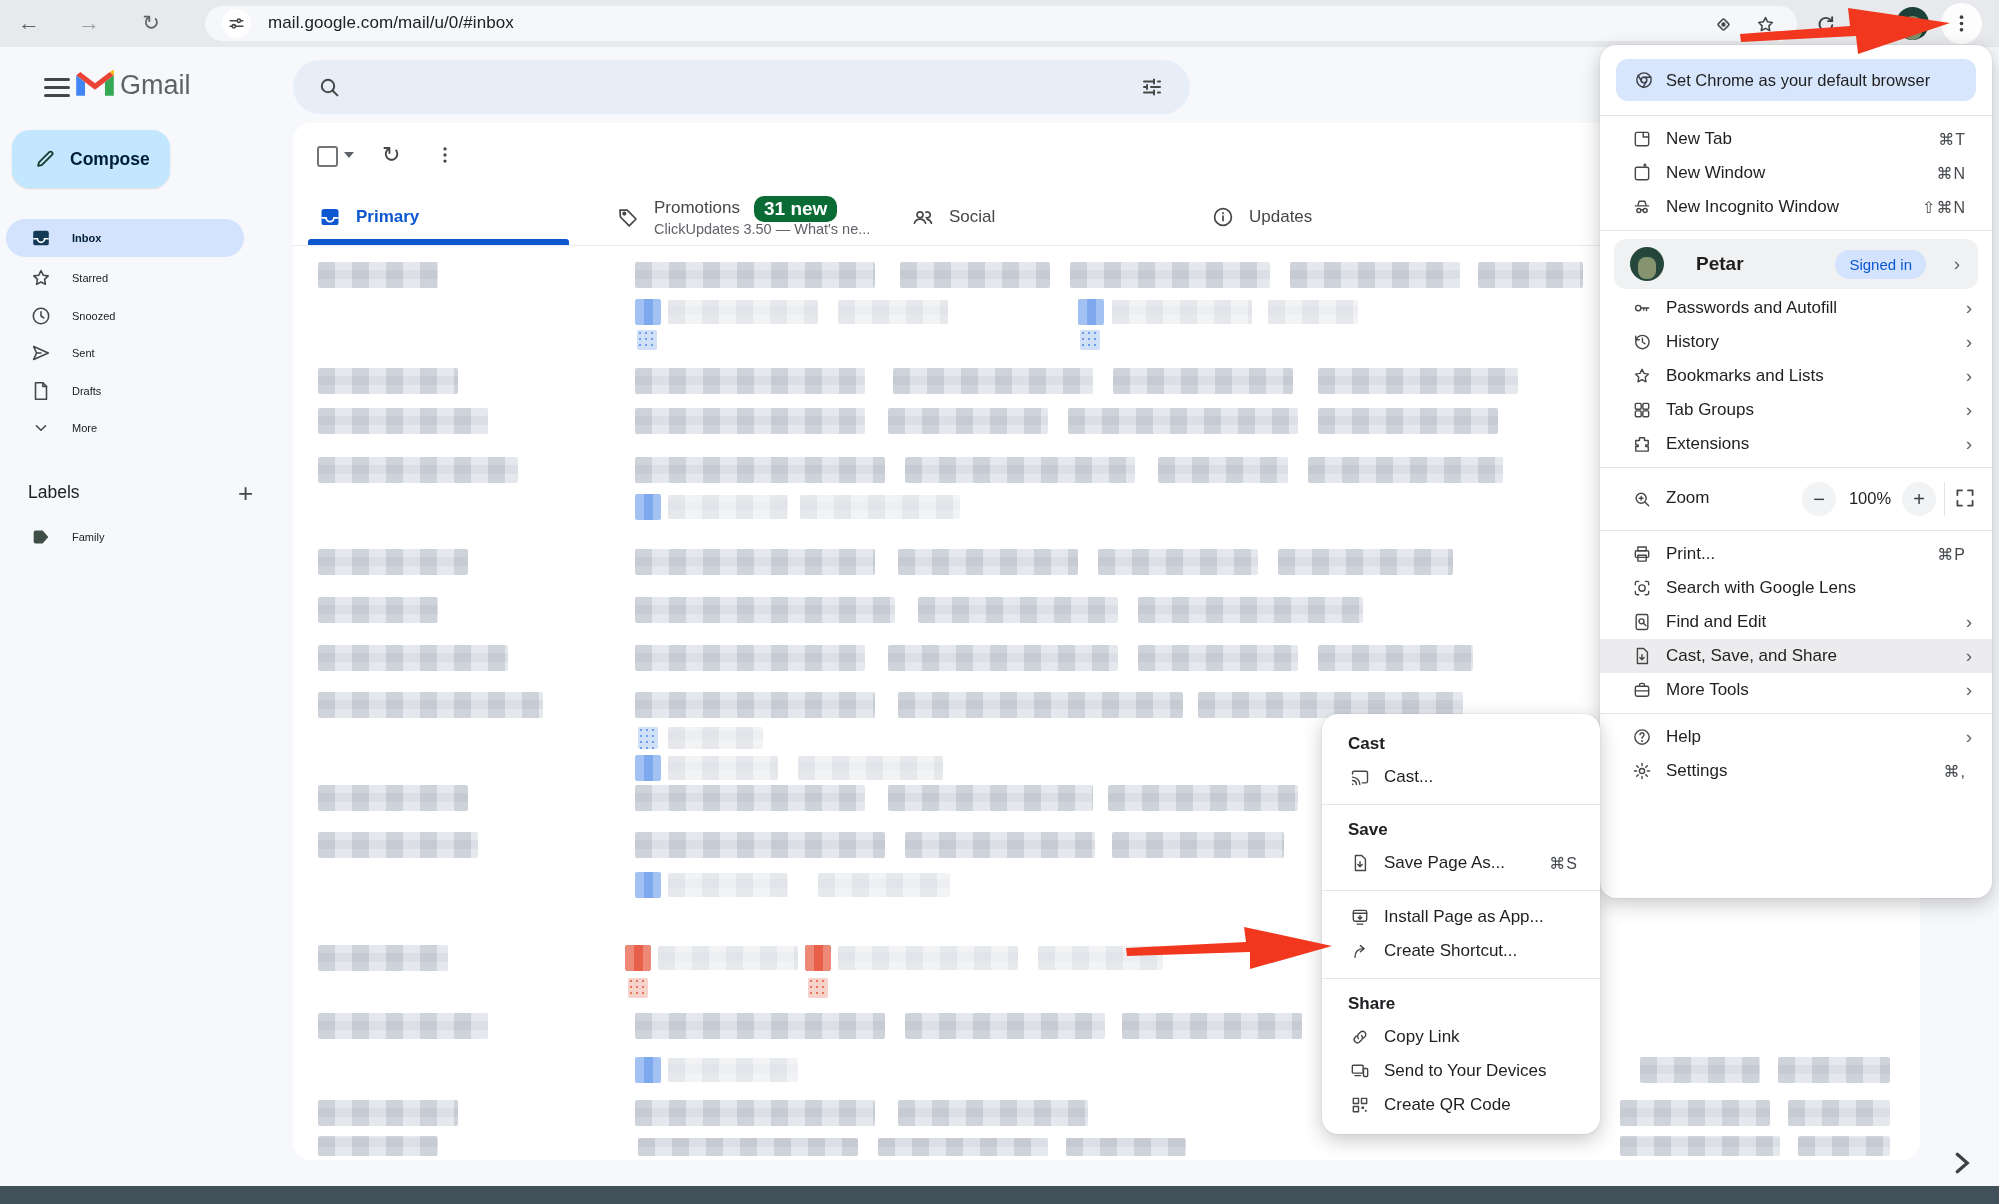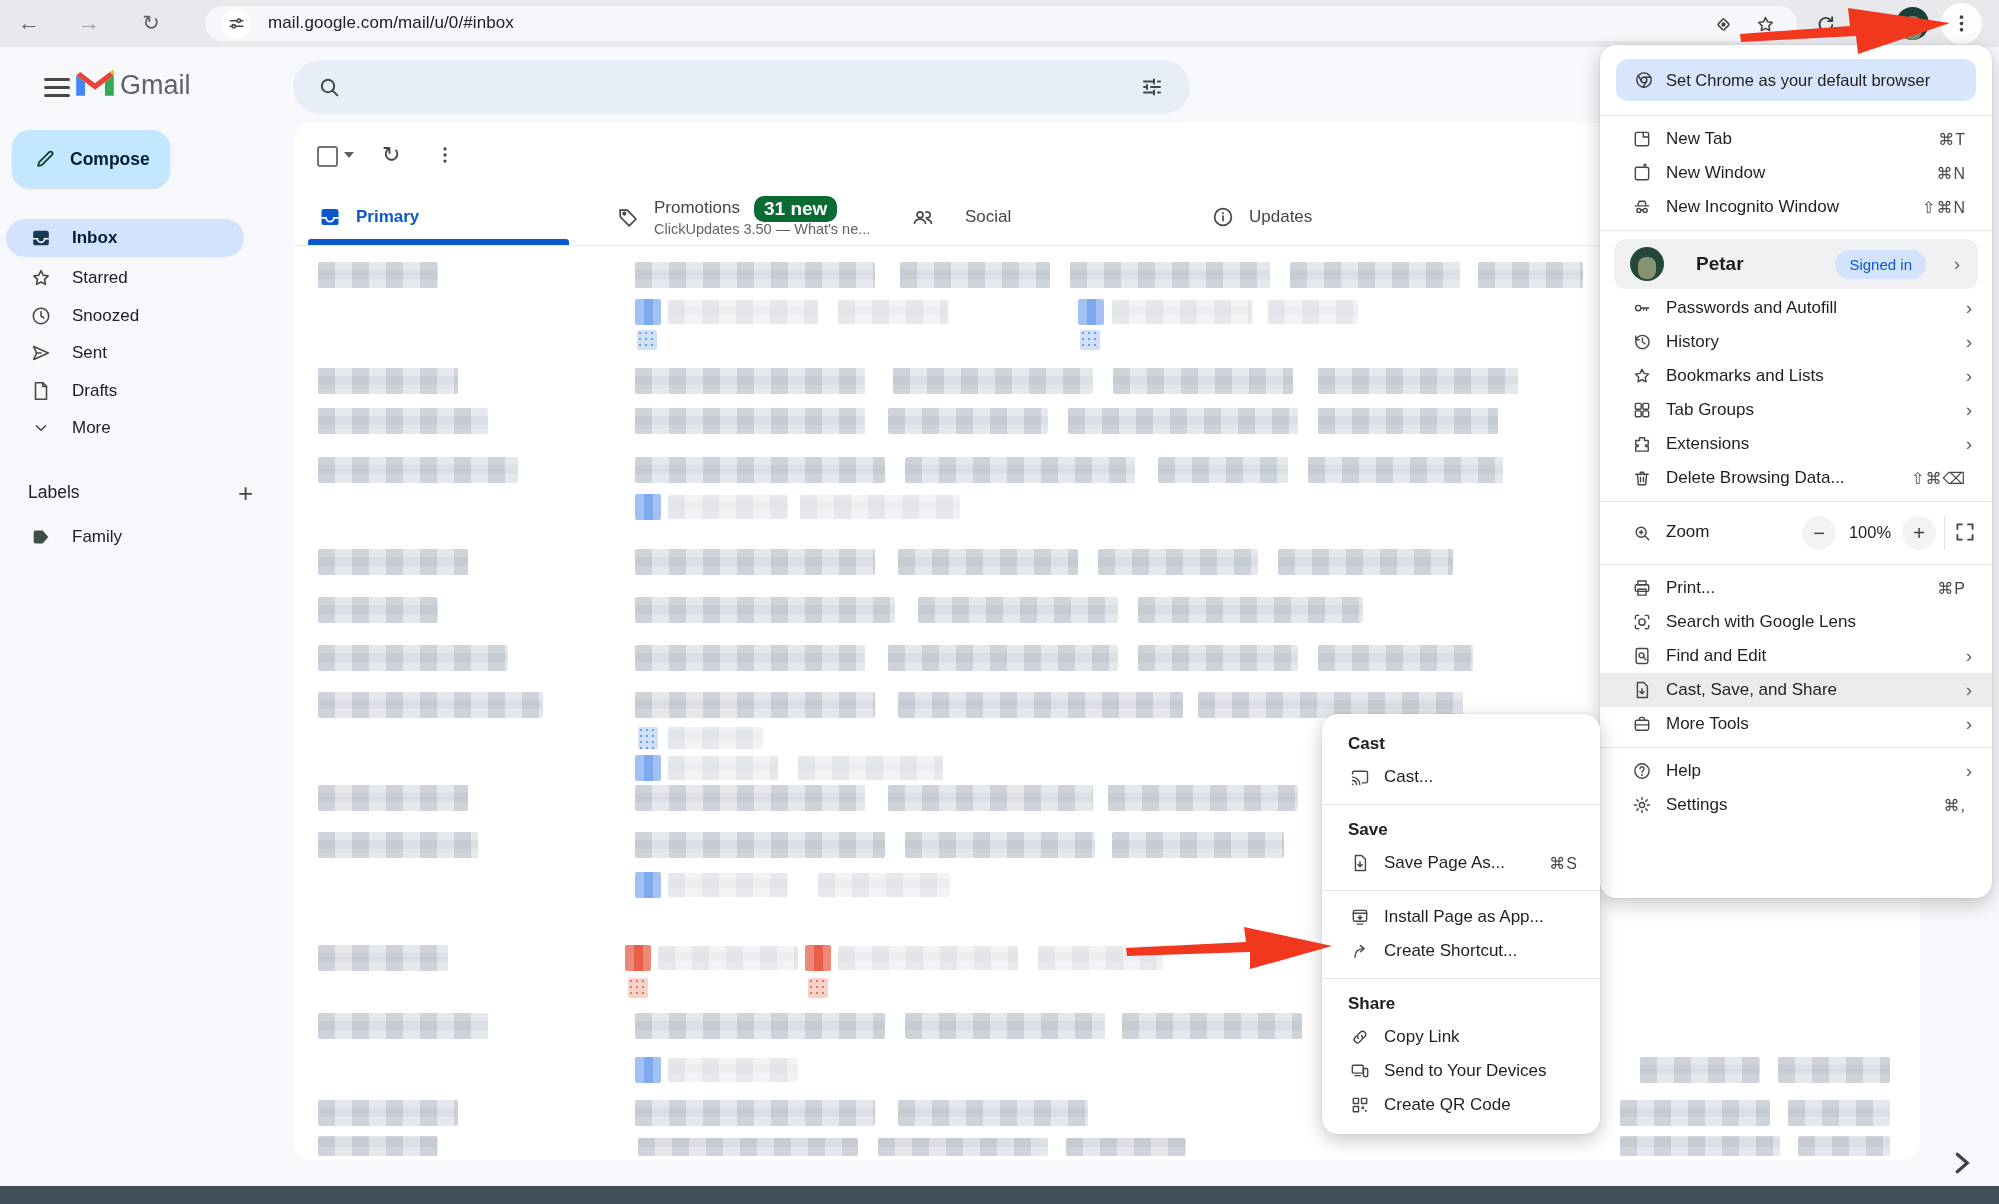--- a/index.html
+++ b/index.html
@@ -36,21 +36,21 @@
 
   
   #cb{left:317px;top:146px;width:17px;height:17px;border:2px solid #70757a;border-radius:3px;}
   .caret{width:0;height:0;border-left:5px solid transparent;border-right:5px solid transparent;border-top:6px solid #5f6368;}
 
   
   #compose{left:12px;top:130px;width:158px;height:58px;border-radius:18px;background:#c2e7ff;
            box-shadow:0 1px 2px rgba(0,0,0,.12);}
   #compose span{font-size:17.5px;font-weight:600;color:#001d35;}
   .navitem{position:absolute;left:6px;width:238px;height:38px;border-radius:19px;display:flex;align-items:center;}
-  .navitem .lbl{font-size:17px;color:#202124;}
+  .navitem .lbl{font-size:11px;color:#202124;}
   .navitem.sel{background:#d3e3fd;}
   .navitem.sel .lbl{font-weight:bold;color:#001d35;}
   .navic{width:22px;height:22px;margin:0 20px 0 24px;color:#444746;}
   #labels-hdr{left:28px;top:482px;font-size:17.5px;font-weight:500;color:#202124;}
   #labels-plus{left:238px;top:478px;font-size:26px;color:#444746;}
 
   
   .px{position:absolute;border-radius:2px;background:#dbdfe6;
       background-image:repeating-linear-gradient(90deg,rgba(120,130,145,.16) 0 17px,rgba(255,255,255,.18) 17px 34px),
                        repeating-linear-gradient(0deg,rgba(255,255,255,.12) 0 9px,rgba(120,130,145,.07) 9px 18px);}
@@ -223,21 +223,21 @@
         <div class="tab-badge" style="position: absolute; left: 156px; top: 6px; background: rgb(11, 107, 52);">31 new</div>
         <div class="abs tab-sub" style="left: 56px; top: 31px; white-space: nowrap;">ClickUpdates 3.50 — What's ne...</div>
       </div>
       <div class="abs" style="left: 893px; top: 190px; width: 293px; height: 55px;">
         <div class="abs" style="left: 18px; top: 15px; width: 24px; height: 24px; color: rgb(68, 71, 70);">
           <svg viewBox="0 0 24 24" fill="none" stroke="currentColor" stroke-width="1.7" stroke-linecap="round" stroke-linejoin="round">
             <circle cx="9" cy="9.8" r="3"></circle>
             <path d="M3.4 18.2c.8-2.6 3-4.1 5.6-4.1s4.8 1.5 5.6 4.1M14.8 7.2a3 3 0 1 1 .4 5.4M16.3 14.4c2 .4 3.5 1.7 4.2 3.8"></path>
           </svg>
         </div>
-        <div class="abs tab-label" style="left: 72px; top: 17px; color: rgb(68, 71, 70);">Social</div>
+        <div class="abs tab-label" style="left: 56px; top: 17px; color: rgb(68, 71, 70);">Social</div>
       </div>
       <div class="abs" style="left: 1193px; top: 190px; width: 293px; height: 55px;">
         <div class="abs" style="left: 18px; top: 15px; width: 24px; height: 24px; color: rgb(68, 71, 70);">
           <svg viewBox="0 0 24 24" fill="none" stroke="currentColor" stroke-width="1.7" stroke-linecap="round" stroke-linejoin="round">
             <circle cx="12" cy="12" r="8.4"></circle>
             <path d="M12 11v4.6M12 7.8v.6"></path>
           </svg>
         </div>
         <div class="abs tab-label" style="left: 56px; top: 17px; color: rgb(68, 71, 70);">Updates</div>
       </div>
@@ -515,29 +515,20 @@
       <div class="mrow">
         <div class="mi">
           <svg viewBox="0 0 24 24" fill="none" stroke="currentColor" stroke-width="1.7" stroke-linecap="round" stroke-linejoin="round">
             <path d="M9.5 4.5h5v3.2h3.3v5h3.2v... " stroke="none"></path>
             <path d="M9 4.5h6v3.3h4.5v5.2h-3v2h3v5.5H4.5V15h3v-2h-3V7.8H9z"></path>
           </svg>
         </div>
         <div class="ml">Extensions</div>
         <div class="mchev" style="font-size: 19px;">›</div>
       </div>
-      <div class="mrow">
-        <div class="mi">
-          <svg viewBox="0 0 24 24" fill="none" stroke="currentColor" stroke-width="1.7" stroke-linecap="round" stroke-linejoin="round">
-            <path d="M6.5 7.5h11L16.4 20H7.6zM4.5 7.5h15M10 7.5V5h4v2.5M10.2 11v5.5M13.8 11v5.5"></path>
-          </svg>
-        </div>
-        <div class="ml">Delete Browsing Data...</div>
-        <div class="msc">⇧⌘⌫</div>
-      </div>
       <div class="msep-wrap">
         <div></div>
       </div>
       <div id="zoomrow">
         <div class="mi">
           <svg viewBox="0 0 24 24" fill="none" stroke="currentColor" stroke-width="1.7" stroke-linecap="round" stroke-linejoin="round">
             <circle cx="11" cy="11" r="6"></circle>
             <path d="M15.6 15.6 20 20M11 8.8v4.4M8.8 11h4.4"></path>
           </svg>
         </div>

